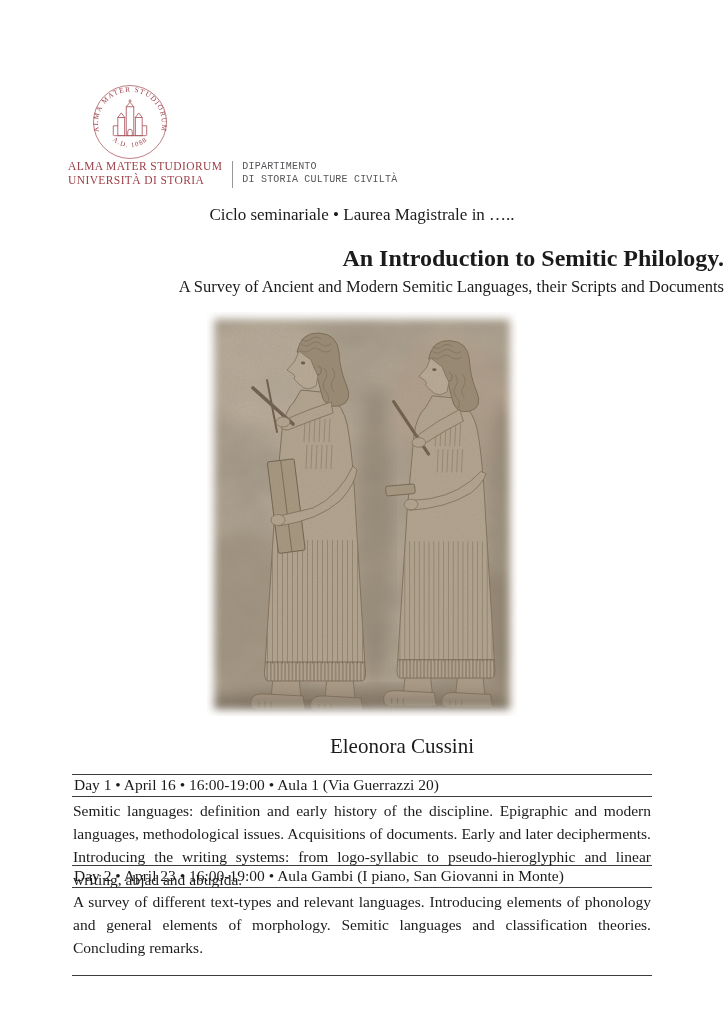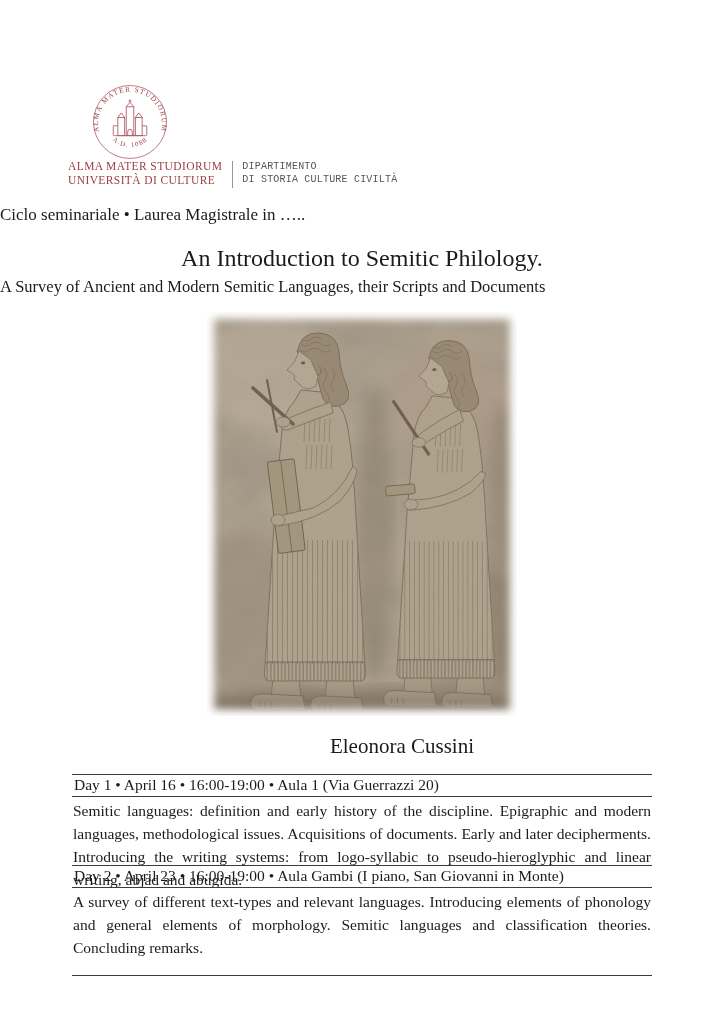--- a/index.html
+++ b/index.html
@@ -10,23 +10,23 @@
   }
 
   
   .seal { position:absolute; left:92px; top:84px; width:76px; height:76px; }
   .brand-row { position:absolute; left:68px; top:160px; display:flex; align-items:flex-start; }
   .wordmark { color:#9c3e47; font-size:11.5px; line-height:13.5px; letter-spacing:0.4px; white-space:nowrap; }
   .brand-divider { width:0; border-left:1px solid #97979a; height:27px; margin:1px 9px 0 10px; }
   .dept { font-family:Liberation Mono, monospace; color:#555659; font-size:10px; line-height:13px; letter-spacing:0.2px; white-space:nowrap; }
 
   
-  .series   { position:absolute; left:0; top:205px; width:100%; font-size:17px; }
-  .title    { position:absolute; left:0; top:245px; width:100%; text-align:center; font-size:24px; font-weight:normal; margin:0; }
-  .subtitle { position:absolute; left:0; top:277px; width:100%; text-align:left; font-size:16.5px; }
+  .series   { position:absolute; left:0; top:205px; width:100%; text-align:center; font-size:17px; }
+  .title    { position:absolute; left:0; top:245px; width:100%; text-align:right; font-size:24px; font-weight:bold; margin:0; }
+  .subtitle { position:absolute; left:0; top:277px; width:100%; text-align:right; font-size:16.5px; }
 
   
   .relief { position:absolute; left:207px; top:312px; width:310px; height:404px; margin:0; }
   .relief svg { display:block; width:310px; height:404px; }
   .relief .feather { position:absolute; inset:0; box-shadow:inset 0 0 9px 7px #ffffff; pointer-events:none; }
 
   
   .speaker { position:absolute; left:0; top:734px; width:100%; text-align:center; font-size:21px;padding-left:40px; }
 
   
@@ -70,21 +70,21 @@
       <rect x="57" y="44" width="9" height="24"></rect>
       <path d="M34,44 l4.5,-6 l4.5,6 M57,44 l4.5,-6 l4.5,6"></path>
       <path d="M28,68 v-13 h6 M72,68 v-13 h-6"></path>
       <path d="M47,68 v-5 a3,3.5 0 0 1 6,0 v5"></path>
     </g>
   </svg>
 
   <div class="brand-row">
     <div class="wordmark">
       <div>ALMA MATER STUDIORUM</div>
-      <div>UNIVERSITÀ DI CULTURE</div>
+      <div>UNIVERSITÀ DI STORIA</div>
     </div>
     <div class="brand-divider"></div>
     <div class="dept">
       <div>DIPARTIMENTO</div>
       <div>DI STORIA CULTURE CIVILTÀ</div>
     </div>
   </div>
 
   <div class="series">Ciclo seminariale • Laurea Magistrale in …..</div>
   <h1 class="title">An Introduction to Semitic Philology.</h1>

